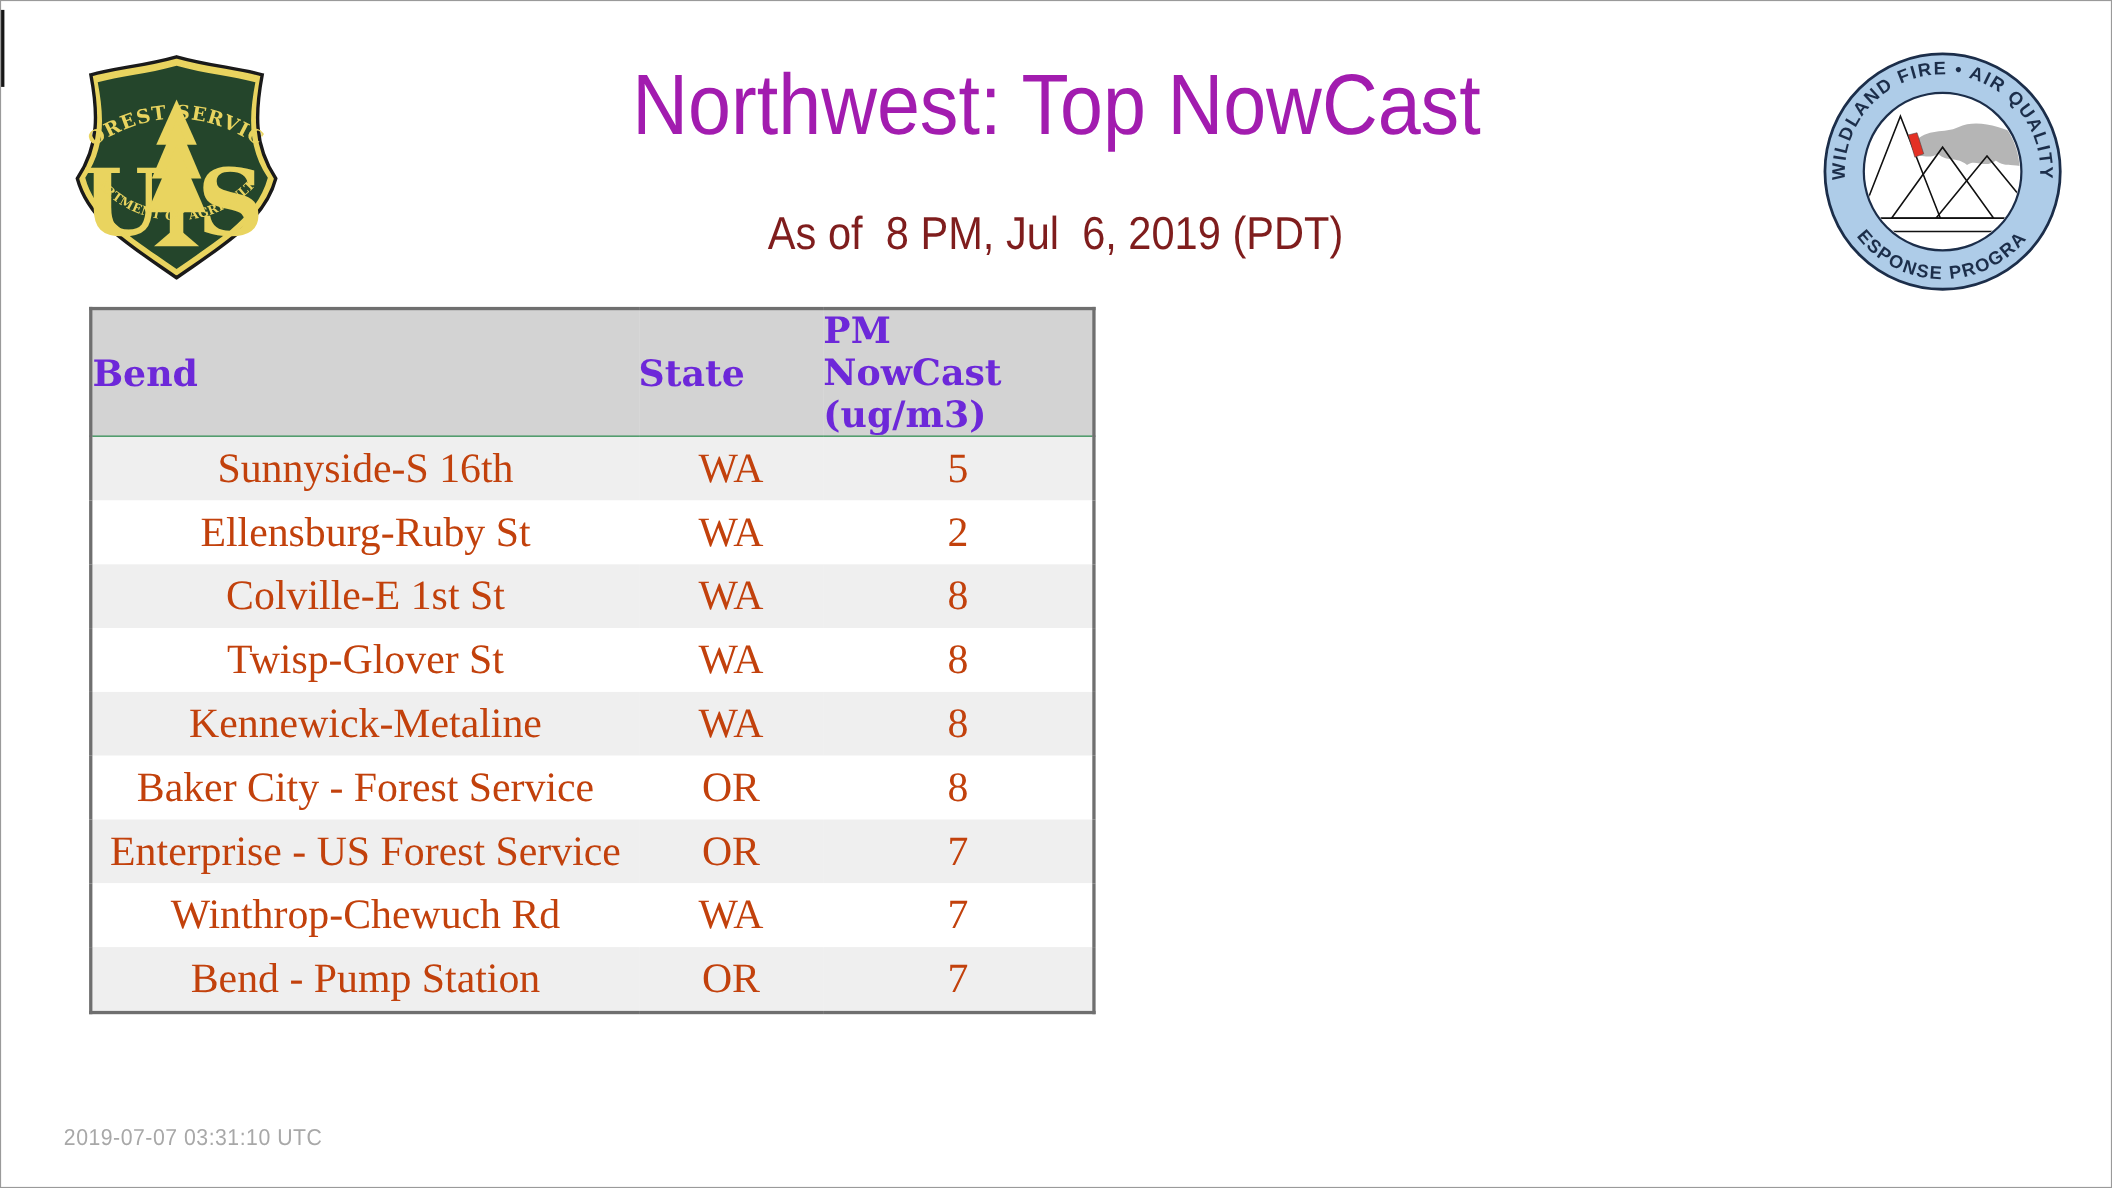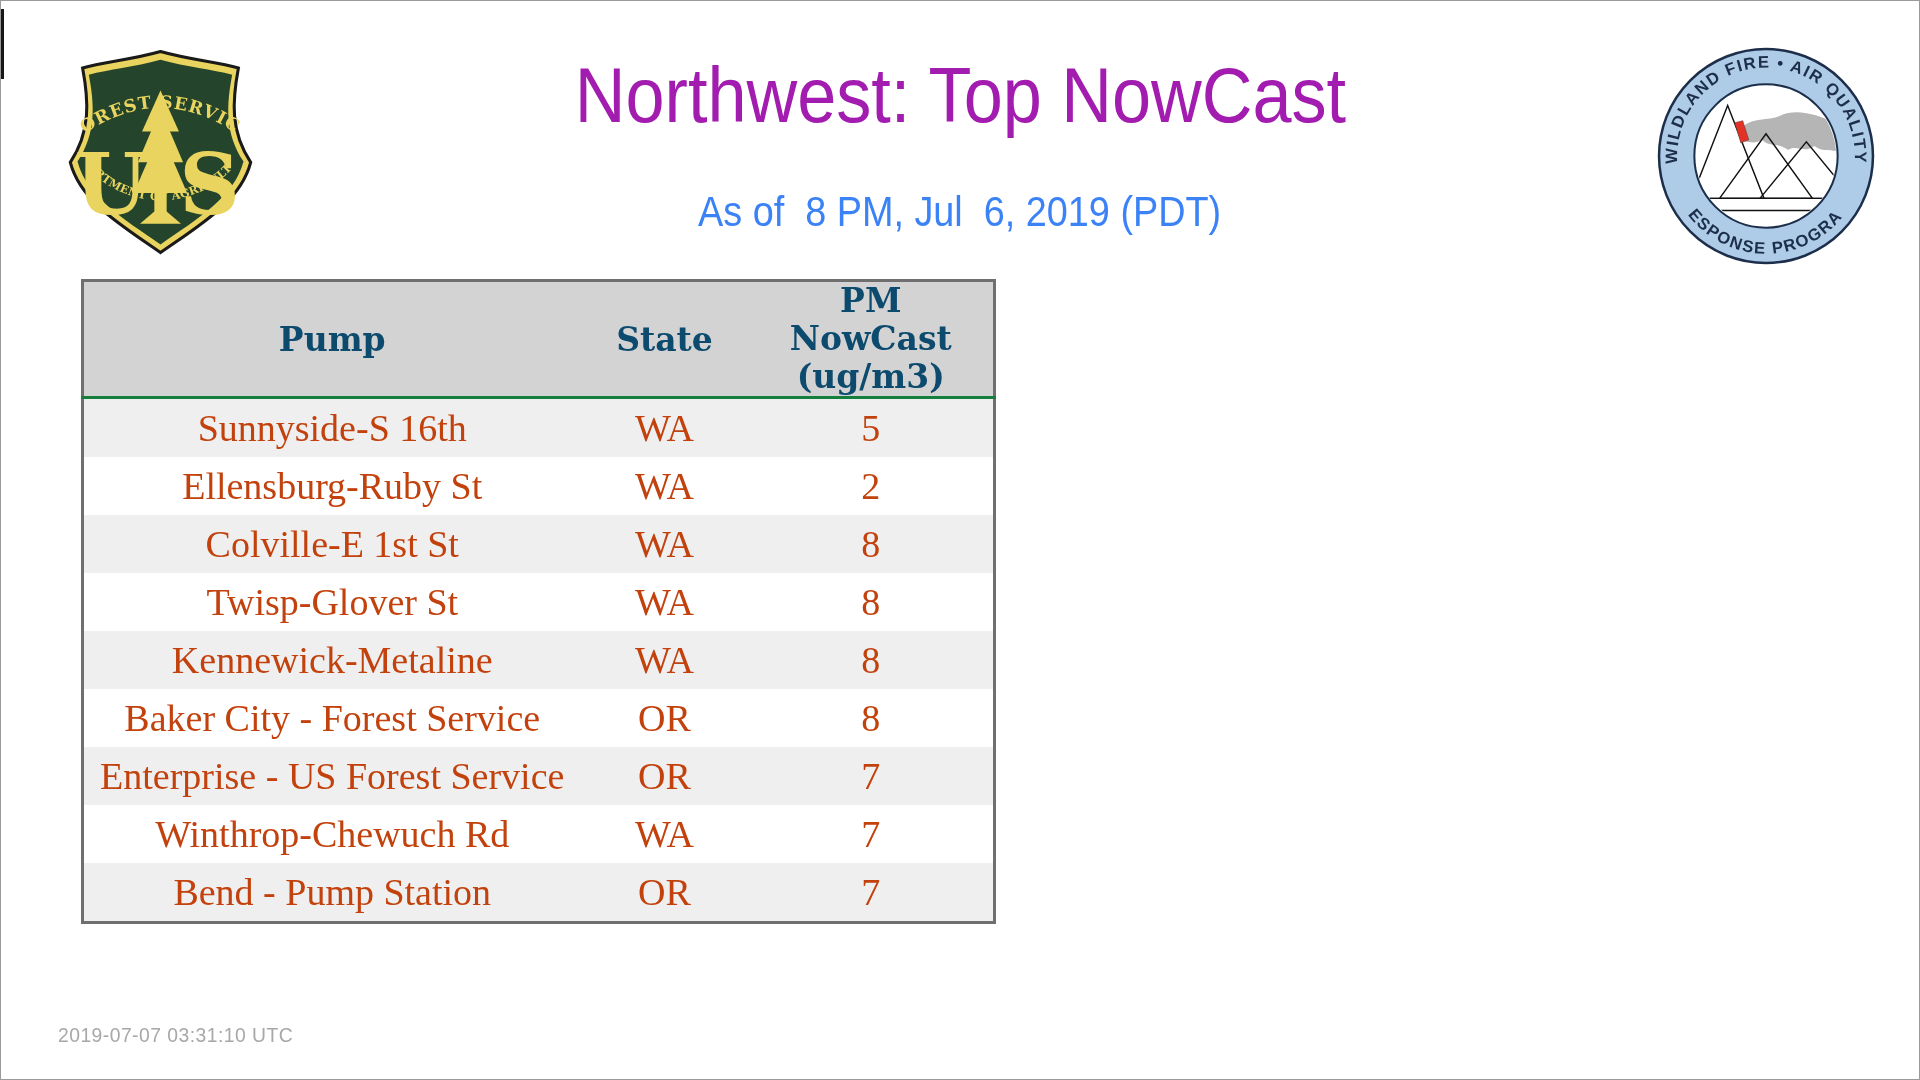--- a/index.html
+++ b/index.html
@@ -13,36 +13,36 @@
   }
   .fs-logo { position:absolute; left:57px; top:36px; width:205px; height:226px; }
   .aq-logo { position:absolute; left:1654px; top:44px; width:222px; height:222px; }
 
   .page-title {
     position:absolute; left:0; top:48px; width:100%; text-align:center;
     font-size:78px; line-height:92px; font-weight:400; color:#a21caf; white-space:pre;
   }
   .page-subtitle {
     position:absolute; left:0; top:185px; width:100%; text-align:center;
-    font-size:42px; line-height:52px; font-weight:400; color:#3b82f6; white-space:pre;
+    font-size:42px; line-height:52px; font-weight:400; color:#7f1d1d; white-space:pre;
   }
   .squeeze { display:inline-block; transform:scaleX(0.9); transform-origin:center; white-space:pre; }
 
   table.nowcast {
     position:absolute; left:80px; top:278px; width:912px;
     border-collapse:collapse; table-layout:fixed;
     border:3px solid #6f6f6f;
   }
   table.nowcast col.c-site  { width:498px; }
   table.nowcast col.c-state { width:168px; }
   table.nowcast col.c-pm    { width:246px; }
   table.nowcast th {
-    background:#d3d3d3; height:114px; vertical-align:middle; text-align:center;
-    font-family:"DejaVu Serif", serif; font-weight:bold; font-size:33px; color:#0c4a6e;
-    border-bottom:3px solid #15803d; padding:0;
+    background:#d3d3d3; height:114px; vertical-align:middle; text-align:left;
+    font-family:"DejaVu Serif", serif; font-weight:bold; font-size:33px; color:#6d28d9;
+    border-bottom:1px solid #15803d; padding:0;
   }
   table.nowcast th .pm-line { display:block; line-height:38px; }
   table.nowcast td {
     height:58px; text-align:center; vertical-align:middle; padding:0;
     font-family:"Liberation Serif", serif; font-size:38px; color:#c2410c;
     background:#ffffff;
   }
   table.nowcast tbody tr:nth-child(odd) td { background:#efefef; }
 
   .timestamp {
@@ -115,21 +115,21 @@
   </svg>
 
   <table class="nowcast">
     <colgroup>
         <col class="c-site">
         <col class="c-state">
         <col class="c-pm">
       </colgroup>
     <thead>
       <tr>
-        <th>Pump</th>
+        <th>Bend</th>
         <th>State</th>
         <th>
           <span class="pm-line">PM</span>
           <span class="pm-line">NowCast</span>
           <span class="pm-line">(ug/m3)</span>
         </th>
       </tr>
     </thead>
     <tbody>
       <tr>

